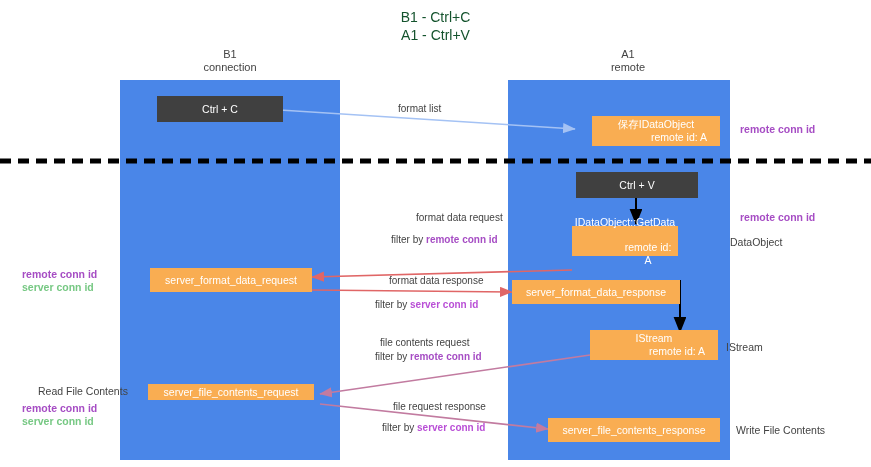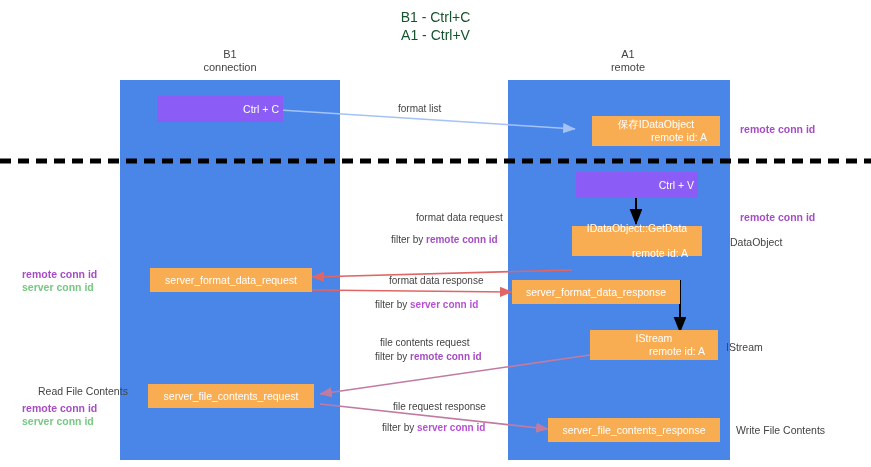--- a/index.html
+++ b/index.html
@@ -41,21 +41,21 @@
     display:flex;flex-direction:column;
     align-items:center;justify-content:center;
     text-align:center;
     color:#ffffff;
     font-size:10.5px;
     line-height:13px;
     box-sizing:border-box;
     padding:2px 4px;
   }
   .box .b2{display:block;padding-left:46px;}
-  .green{background:#8b5cf6;align-items:flex-end;}
+  .green{background:#404040;}
   .orange{background:#f9ad52;}
 
   
   .ann{position:absolute;font-size:10.5px;line-height:13px;color:#434343;}
   .ann .purple{color:#a64dc4;font-weight:bold;display:block;}
   .ann .green-t{color:#76c883;font-weight:bold;display:block;}
   .ann .plain{display:block;}
 
   
   .elabel{position:absolute;font-size:10px;line-height:13px;color:#434343;white-space:nowrap;}
@@ -129,39 +129,39 @@
 
   <div class="box orange" style="left:572px;top:116px;width:128px;height:30px;margin-left:20px;">
     <span>保存IDataObject</span>
     <span class="b2">remote id: A</span>
   </div>
 
   <div class="box green" style="left:576px;top:172px;width:122px;height:26px;">
     <span>Ctrl + V</span>
   </div>
 
-  <div class="box orange" style="left:572px;top:226px;width:130px;height:30px;gap:12px;">
+  <div class="box orange" style="left:572px;top:226px;width:106px;height:30px;gap:12px;">
     <span>IDataObject::GetData</span>
     <span class="b2">remote id: A</span>
   </div>
 
   <div class="box orange" style="left:150px;top:268px;width:162px;height:24px;">
     <span>server_format_data_request</span>
   </div>
 
   <div class="box orange" style="left:512px;top:280px;width:168px;height:24px;">
     <span>server_format_data_response</span>
   </div>
 
   <div class="box orange" style="left:590px;top:330px;width:128px;height:30px;">
     <span>IStream</span>
     <span class="b2">remote id: A</span>
   </div>
 
-  <div class="box orange" style="left:148px;top:384px;width:166px;height:24px;">
+  <div class="box orange" style="left:148px;top:384px;width:166px;height:16px;">
     <span>server_file_contents_request</span>
   </div>
 
   <div class="box orange" style="left:548px;top:418px;width:172px;height:24px;">
     <span>server_file_contents_response</span>
   </div>
 
   <div class="elabel" style="left:398px;top:102px;">
     <span>format list</span>
   </div>

